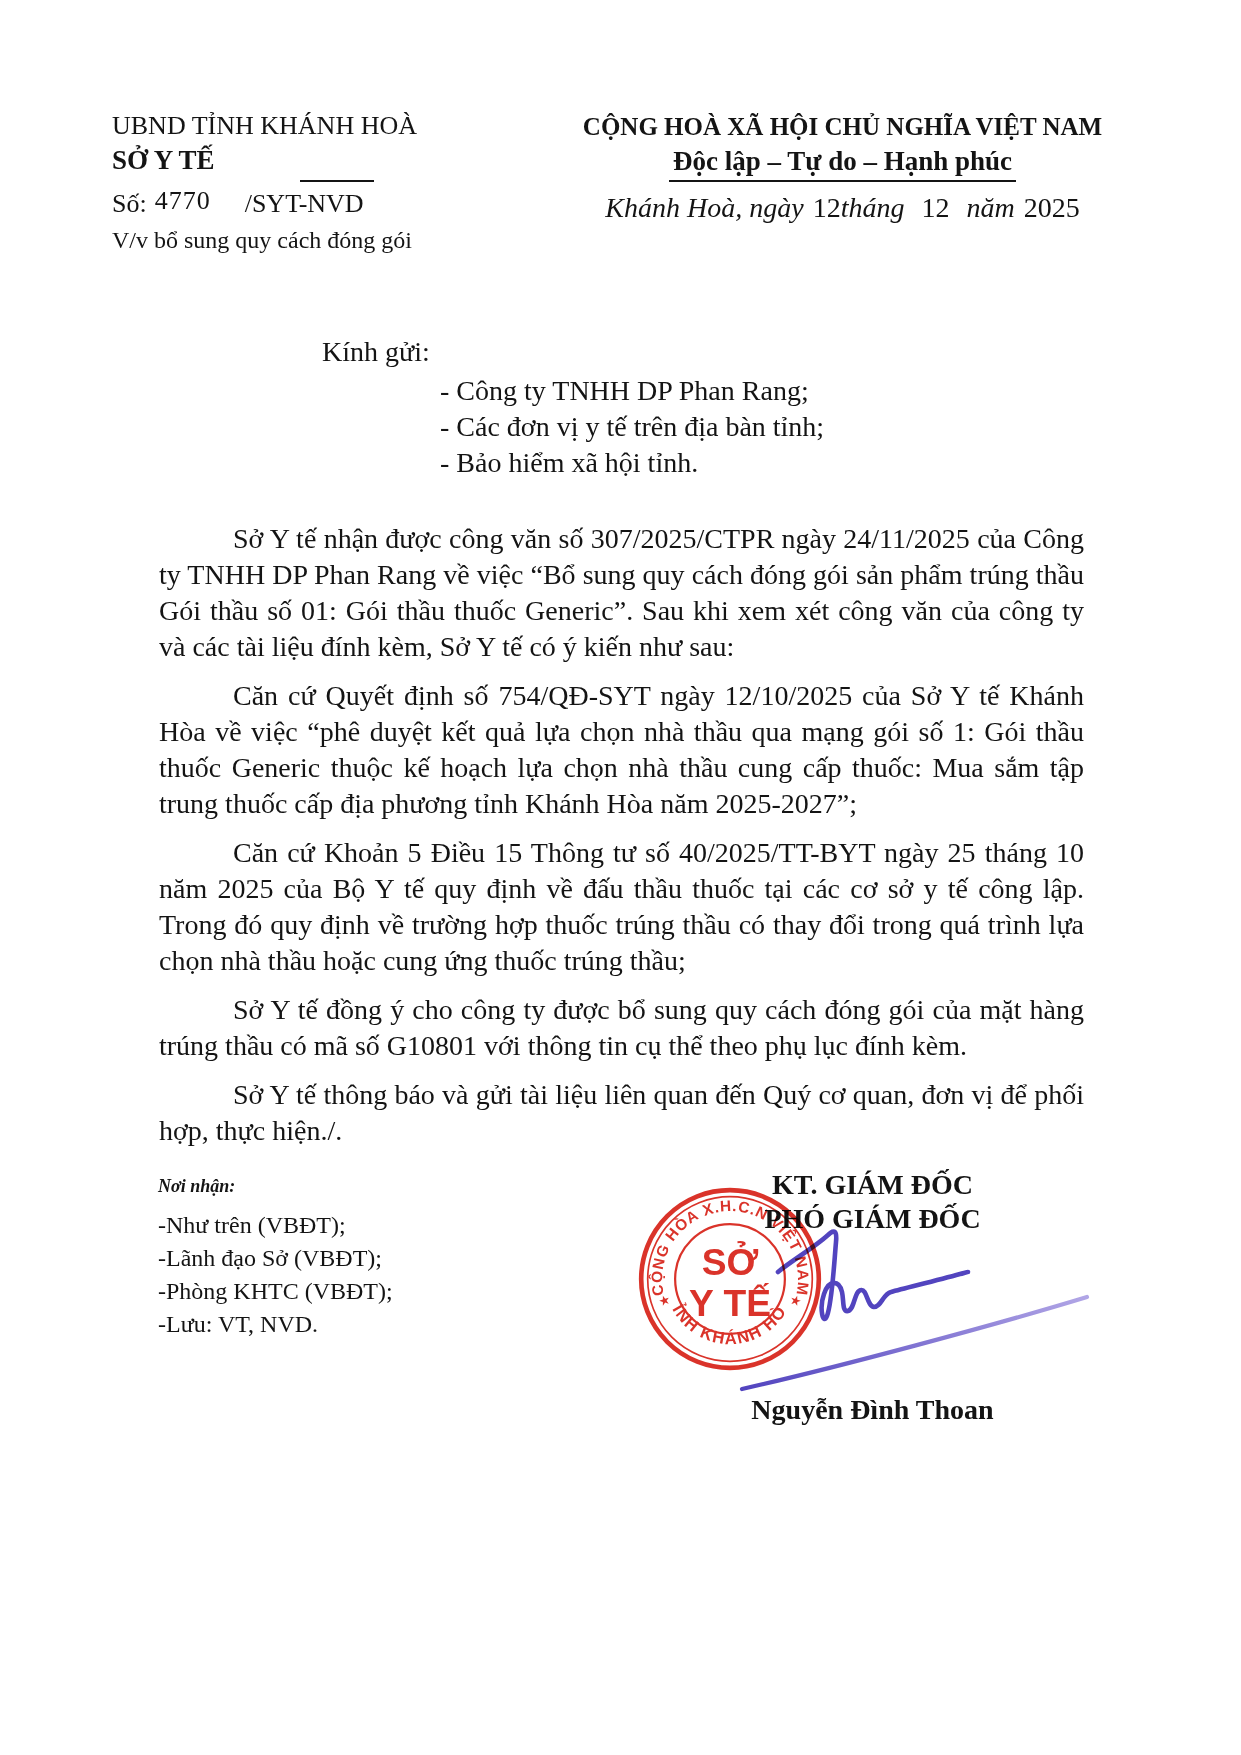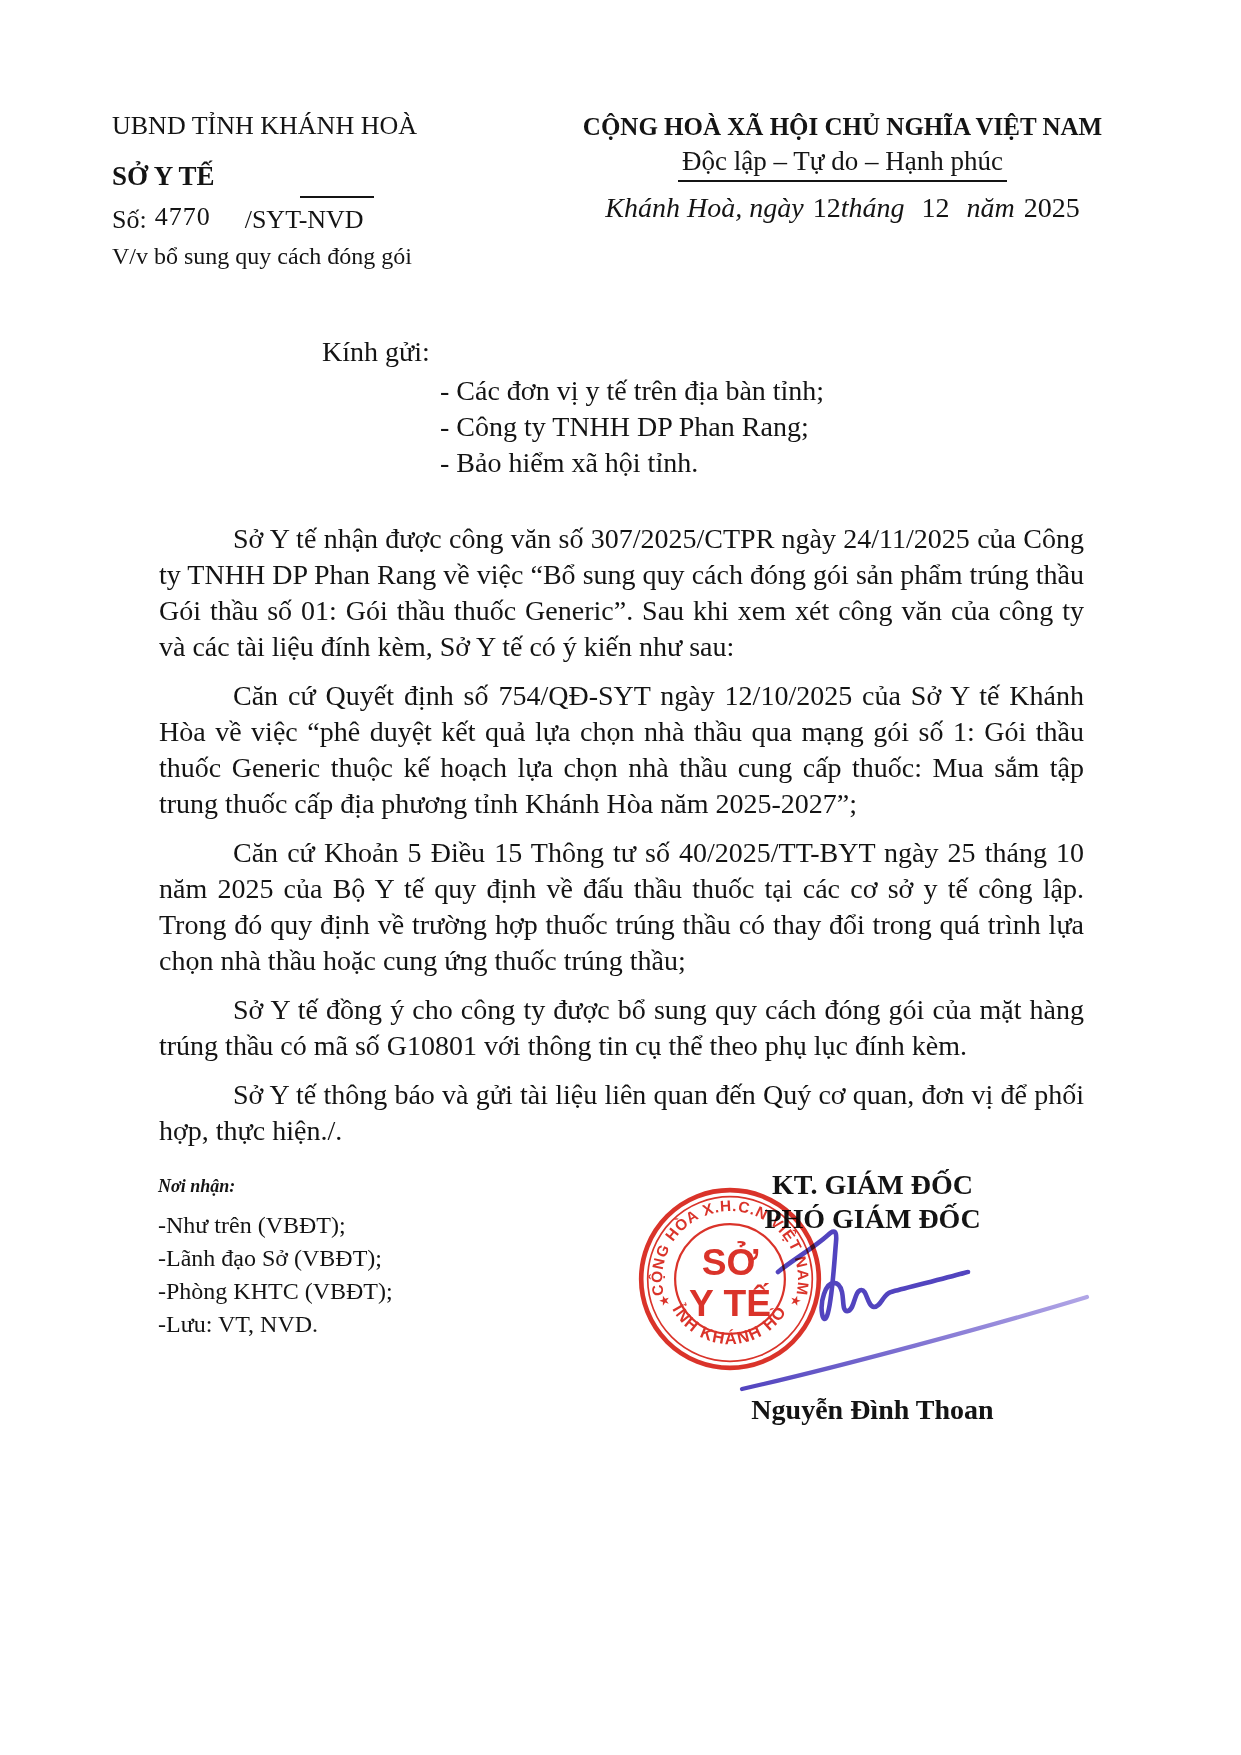--- a/index.html
+++ b/index.html
@@ -8,29 +8,29 @@
     width:1241px;height:1755px;
     background:#ffffff;
     margin:0 auto;
     font-family:"Liberation Serif","DejaVu Serif",serif;
     color:#141414;
     overflow:hidden;
   }
   
   .header-left{position:absolute;left:112px;top:110px;width:450px;text-align:left;}
   .org-parent{font-size:26px;line-height:32px;}
-  .org-name{font-size:27px;font-weight:bold;line-height:32px;margin-top:18px;}
+  .org-name{font-size:27px;font-weight:bold;line-height:32px;margin-top:2px;}
   .org-underline{width:74px;border-top:2px solid #141414;margin:4px auto 6px;}
   .doc-number{font-size:26px;line-height:32px;}
   .doc-no-value{position:relative;top:-3px;letter-spacing:1px;margin:0 34px 0 8px;}
   .subject{font-size:24px;line-height:30px;margin-top:5px;}
 
   .header-right{position:absolute;left:570px;top:112px;width:545px;text-align:center;}
   .national-title{font-size:25px;font-weight:bold;line-height:30px;}
-  .motto{display:inline-block;font-size:27px;font-weight:normal;line-height:32px;
+  .motto{display:inline-block;font-size:27px;font-weight:bold;line-height:32px;
          border-bottom:2px solid #141414;padding:0 4px 3px;margin-top:3px;}
   .date-line{font-size:28px;font-style:italic;margin-top:10px;white-space:nowrap;}
   .date-line .num{font-style:normal;}
   .d-day{margin-left:9px;}
   .d-month{margin:0 17px;}
   .d-year{margin-left:9px;}
 
   
   .recipients{position:absolute;left:322px;top:334px;font-size:28px;line-height:36px;}
   .recipients-items{margin-left:118px;margin-top:3px;}
@@ -76,22 +76,22 @@
     <div class="national-title">CỘNG HOÀ XÃ HỘI CHỦ NGHĨA VIỆT NAM</div>
     <div><span class="motto">Độc lập – Tự do – Hạnh phúc</span></div>
     <div class="date-line">
       <span>Khánh Hoà, ngày</span><span class="num d-day">12</span><span>tháng</span><span class="num d-month">12</span><span>năm</span><span class="num d-year">2025</span>
     </div>
   </div>
 
   <div class="recipients">
     <div>Kính gửi:</div>
     <div class="recipients-items">
+      <div>- Công ty TNHH DP Phan Rang;</div>
       <div>- Các đơn vị y tế trên địa bàn tỉnh;</div>
-      <div>- Công ty TNHH DP Phan Rang;</div>
       <div>- Bảo hiểm xã hội tỉnh.</div>
     </div>
   </div>
 
   <div class="body-text">
     <p>Sở Y tế nhận được công văn số 307/2025/CTPR ngày 24/11/2025 của Công ty TNHH DP Phan Rang về việc “Bổ sung quy cách đóng gói sản phẩm trúng thầu Gói thầu số 01: Gói thầu thuốc Generic”. Sau khi xem xét công văn của công ty và các tài liệu đính kèm, Sở Y tế có ý kiến như sau:</p>
     <p>Căn cứ Quyết định số 754/QĐ-SYT ngày 12/10/2025 của Sở Y tế Khánh Hòa về việc “phê duyệt kết quả lựa chọn nhà thầu qua mạng gói số 1: Gói thầu thuốc Generic thuộc kế hoạch lựa chọn nhà thầu cung cấp thuốc: Mua sắm tập trung thuốc cấp địa phương tỉnh Khánh Hòa năm 2025-2027”;</p>
     <p>Căn cứ Khoản 5 Điều 15 Thông tư số 40/2025/TT-BYT ngày 25 tháng 10 năm 2025 của Bộ Y tế quy định về đấu thầu thuốc tại các cơ sở y tế công lập. Trong đó quy định về trường hợp thuốc trúng thầu có thay đổi trong quá trình lựa chọn nhà thầu hoặc cung ứng thuốc trúng thầu;</p>
     <p>Sở Y tế đồng ý cho công ty được bổ sung quy cách đóng gói của mặt hàng trúng thầu có mã số G10801 với thông tin cụ thể theo phụ lục đính kèm.</p>
     <p>Sở Y tế thông báo và gửi tài liệu liên quan đến Quý cơ quan, đơn vị để phối hợp, thực hiện./.</p>

